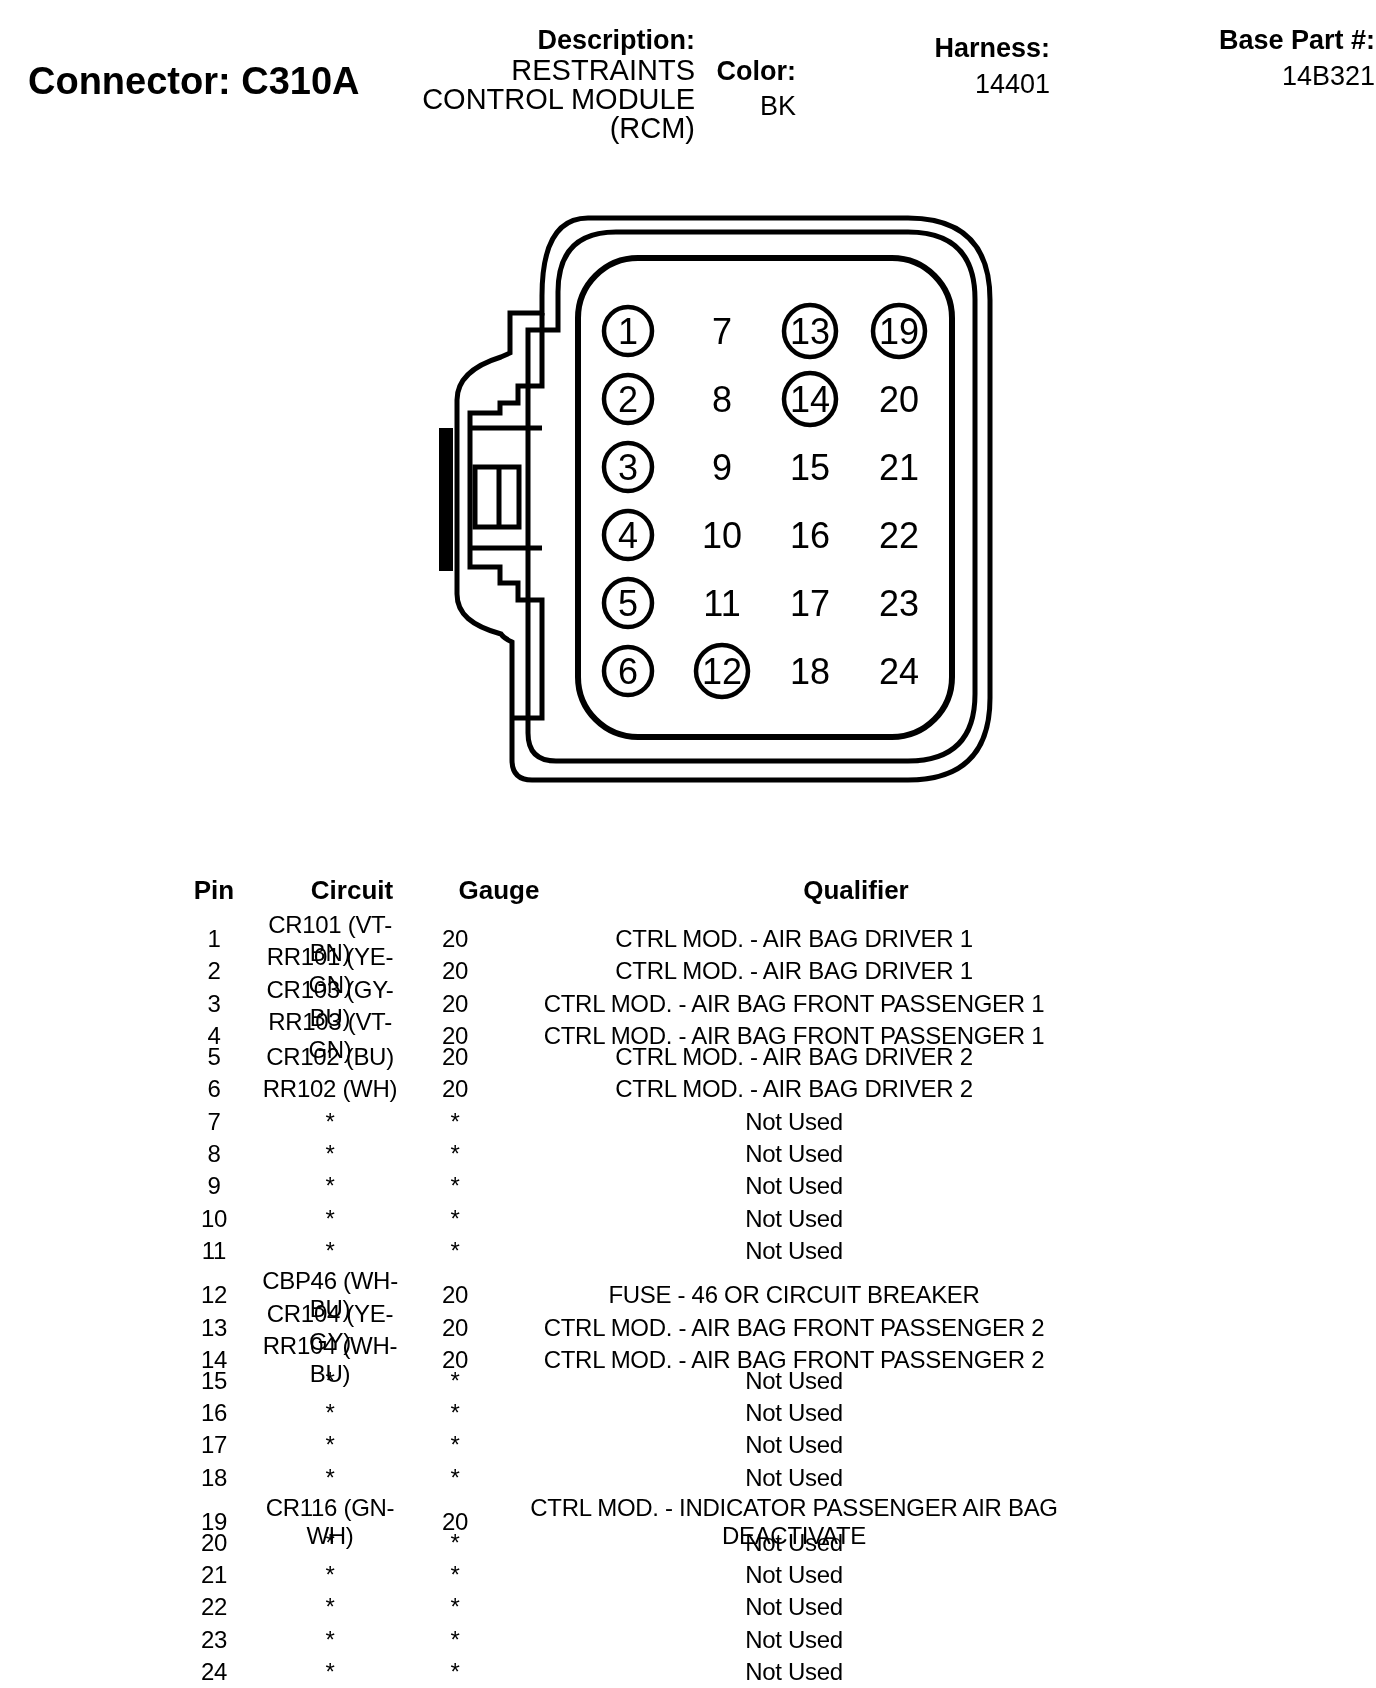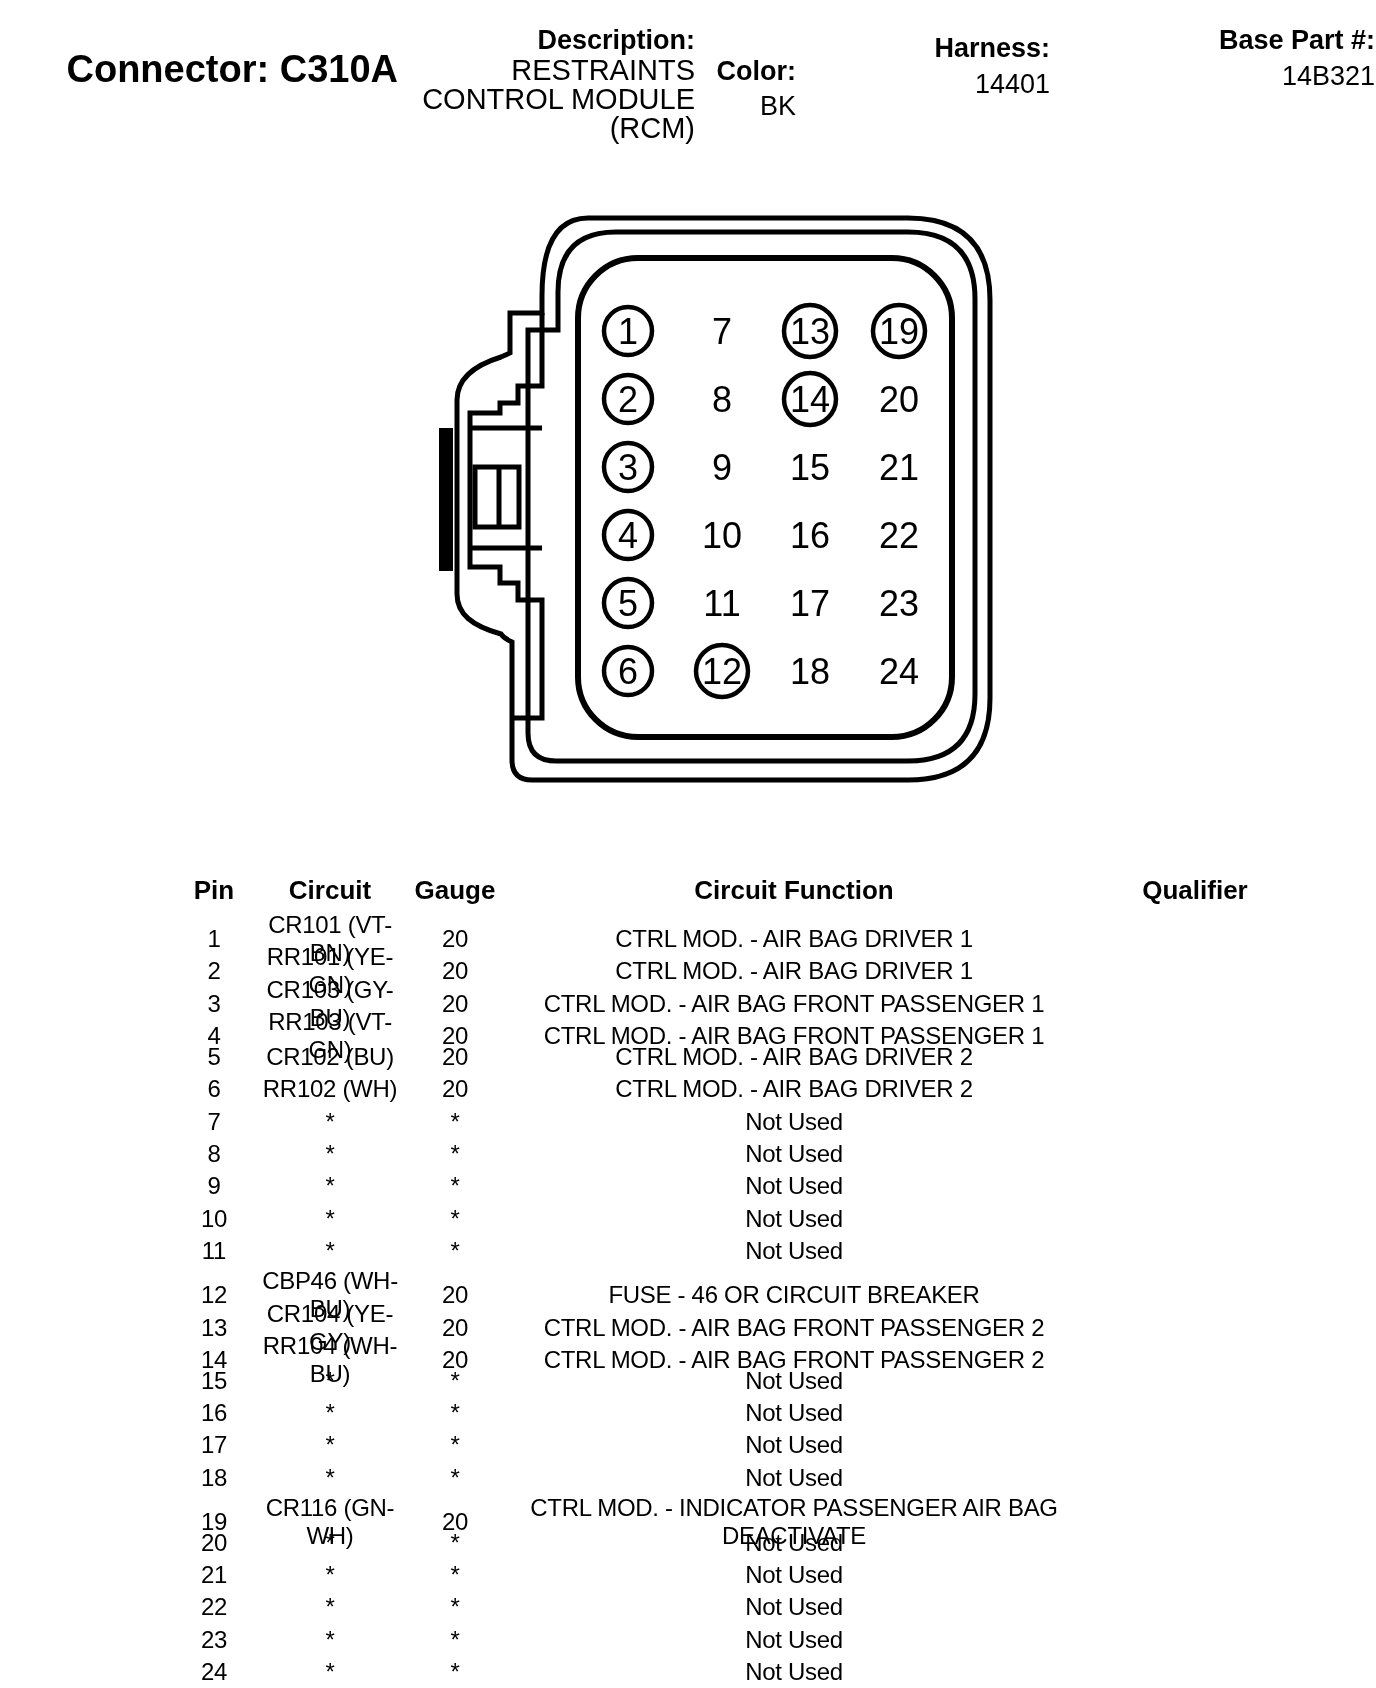--- a/index.html
+++ b/index.html
@@ -1,38 +1,38 @@
 <!DOCTYPE html>
 <html><head>
 <meta charset="utf-8">
 <style>
   html,body{margin:0;padding:0;background:#fff;}
   .page{position:relative;width:1376px;height:1688px;background:#fff;overflow:hidden;
         font-family:"Liberation Sans",sans-serif;color:#000;}
   .abs{position:absolute;}
   .center{text-align:right;}
   
-  .conn-title{left:28px;top:48px;width:370px;font-size:38px;font-weight:bold;text-align:right;}
+  .conn-title{left:28px;top:60px;width:370px;font-size:38px;font-weight:bold;}
   .desc-block{left:345px;top:24px;width:350px;}
   .desc-label{font-size:27px;font-weight:bold;line-height:32px;}
   .desc-line{font-size:29px;line-height:29px;}
   .color-block{left:660px;top:54px;width:136px;}
   .color-label{font-size:27px;font-weight:bold;line-height:34px;}
   .color-value{font-size:27px;line-height:36px;}
   .hdr-col-label{font-size:27px;font-weight:bold;line-height:32px;}
   .hdr-col-value{font-size:27px;line-height:30px;margin-top:5px;}
   .harness-block{left:830px;top:32px;width:220px;}
   .basepart-block{left:1135px;top:24px;width:240px;}
   
   .conn-svg{left:430px;top:210px;}
   .conn-svg text{font-family:"Liberation Sans",sans-serif;font-size:36px;text-anchor:middle;fill:#000;}
   
   .tbl-head,.tbl-row{display:grid;grid-template-columns:72px 160px 90px 580px 230px;}
   .tbl-head{left:178px;top:874px;width:1132px;height:32px;position:absolute;
-            font-size:26px;font-weight:bold;align-items:center;}
+            font-size:26px;font-weight:bold;align-items:center;gap:22px;}
   .tbl-body{left:178px;top:911px;width:1132px;position:absolute;}
   .tbl-row{height:32.4px;align-items:center;font-size:24px;letter-spacing:-0.3px;}
   .cell-pin,.cell-circuit,.cell-gauge,.cell-qual{text-align:center;}
   .cell-func{text-align:center;padding-left:8px;}
   .h-func{text-align:center;padding-left:8px;}
 </style>
 </head>
 <body>
 
 <div class="page">
@@ -116,21 +116,20 @@
         <text x="899" y="535" dy="0.36em">22</text>
         <text x="899" y="603" dy="0.36em">23</text>
         <text x="899" y="671" dy="0.36em">24</text>
       </g>
   </svg>
 
   <div class="tbl-head">
     <div class="cell-pin">Pin</div>
     <div class="cell-circuit">Circuit</div>
     <div class="cell-gauge">Gauge</div>
-    <div class="h-func">Circuit Function</div>
     <div class="cell-qual">Qualifier</div>
   </div>
   <div class="tbl-body" id="tbl-body">
       <div class="tbl-row">
         <div class="cell-pin">1</div>
         <div class="cell-circuit">CR101 (VT-BN)</div>
         <div class="cell-gauge">20</div>
         <div class="cell-func">CTRL MOD. - AIR BAG DRIVER 1</div>
         <div class="cell-qual"></div>
       </div>

